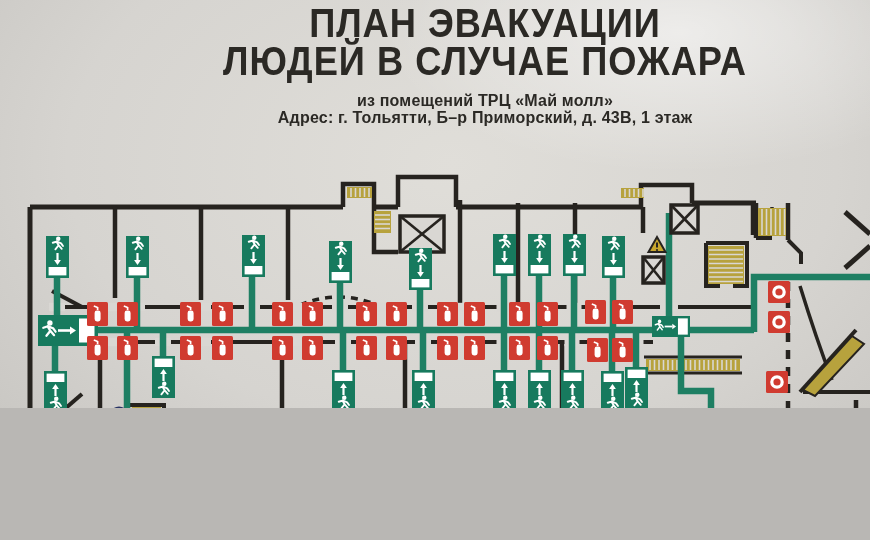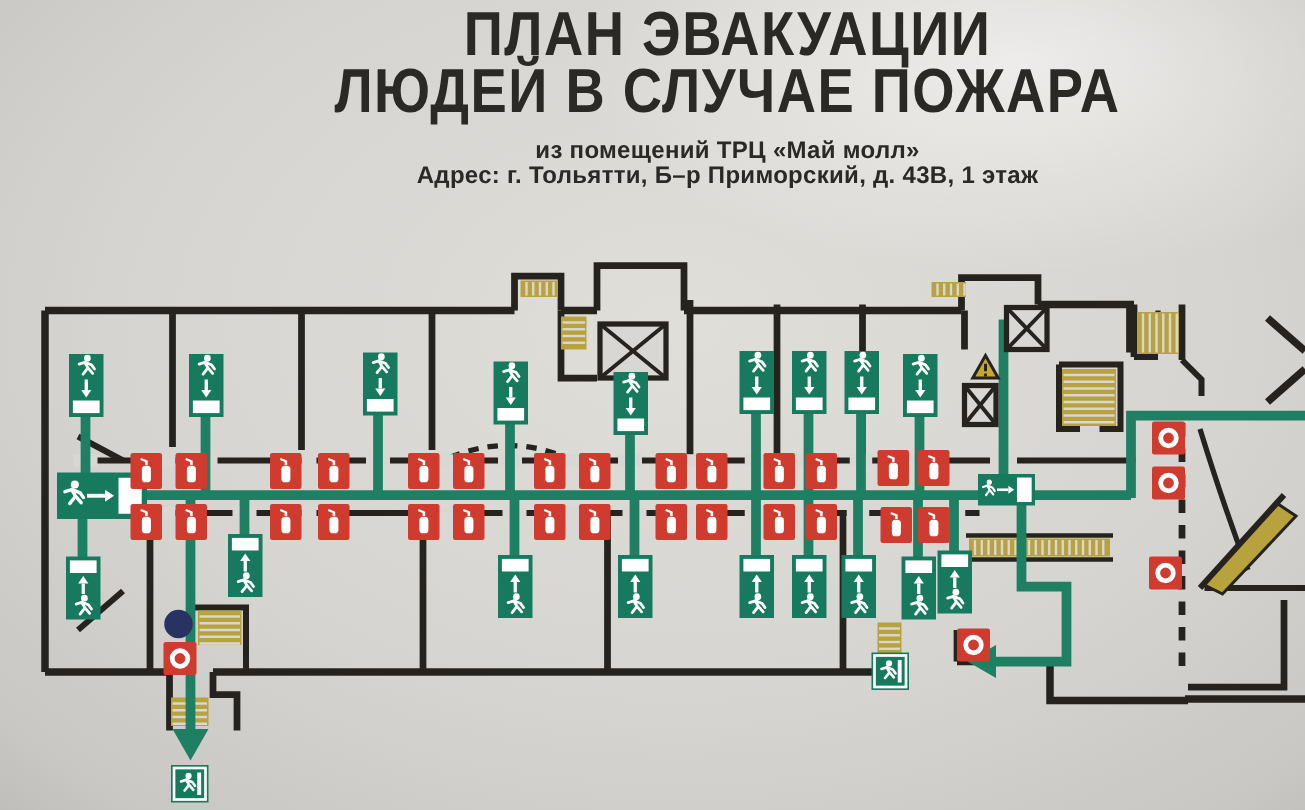--- a/index.html
+++ b/index.html
@@ -1,17 +1,17 @@
 <!DOCTYPE html>
 <html><head>
 <meta charset="utf-8">
 <style>
   html,body{margin:0;padding:0;background:#b9b7b4;}
   #photo{
-    position:relative;width:870px;height:540px;overflow:hidden;
+    position:relative;width:870px;height:408px;overflow:hidden;
     background:
       radial-gradient(ellipse 420px 200px at 78% 8%, rgba(255,255,255,.55), rgba(255,255,255,0) 70%),
       radial-gradient(ellipse 700px 480px at 52% 40%, #e0ded9 0%, #d6d4d0 55%, #c9c7c3 85%, #b9b7b3 100%);
     font-family:"Liberation Sans", sans-serif;
   }
   #titleBlock{
     position:absolute;left:95px;top:2px;width:780px;text-align:center;
     color:#2b2925;line-height:1.04;
   }
   .t1{font-size:37px;font-weight:bold;letter-spacing:1px;transform:scale(.98,1.12);transform-origin:center top;}

